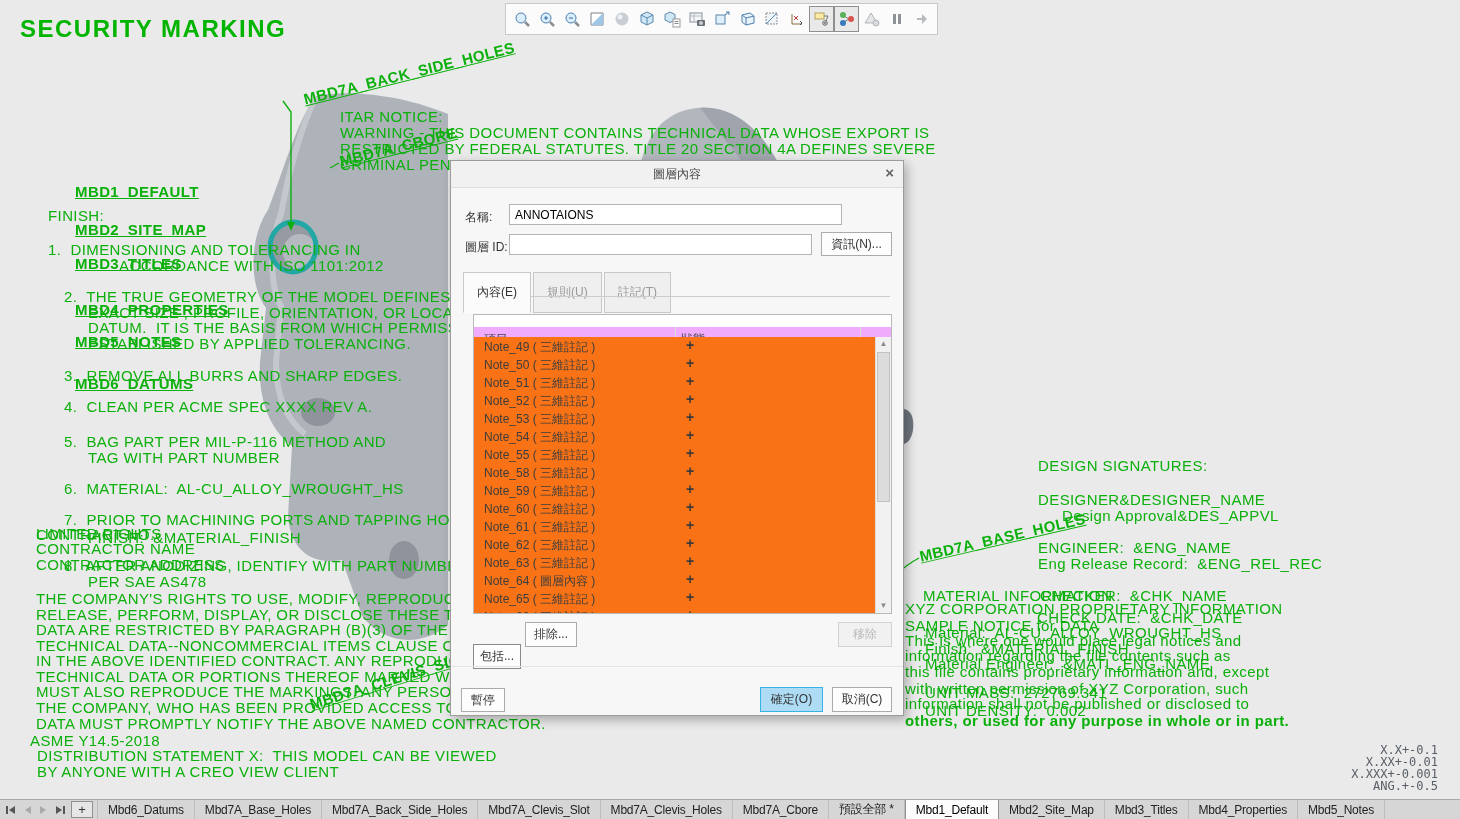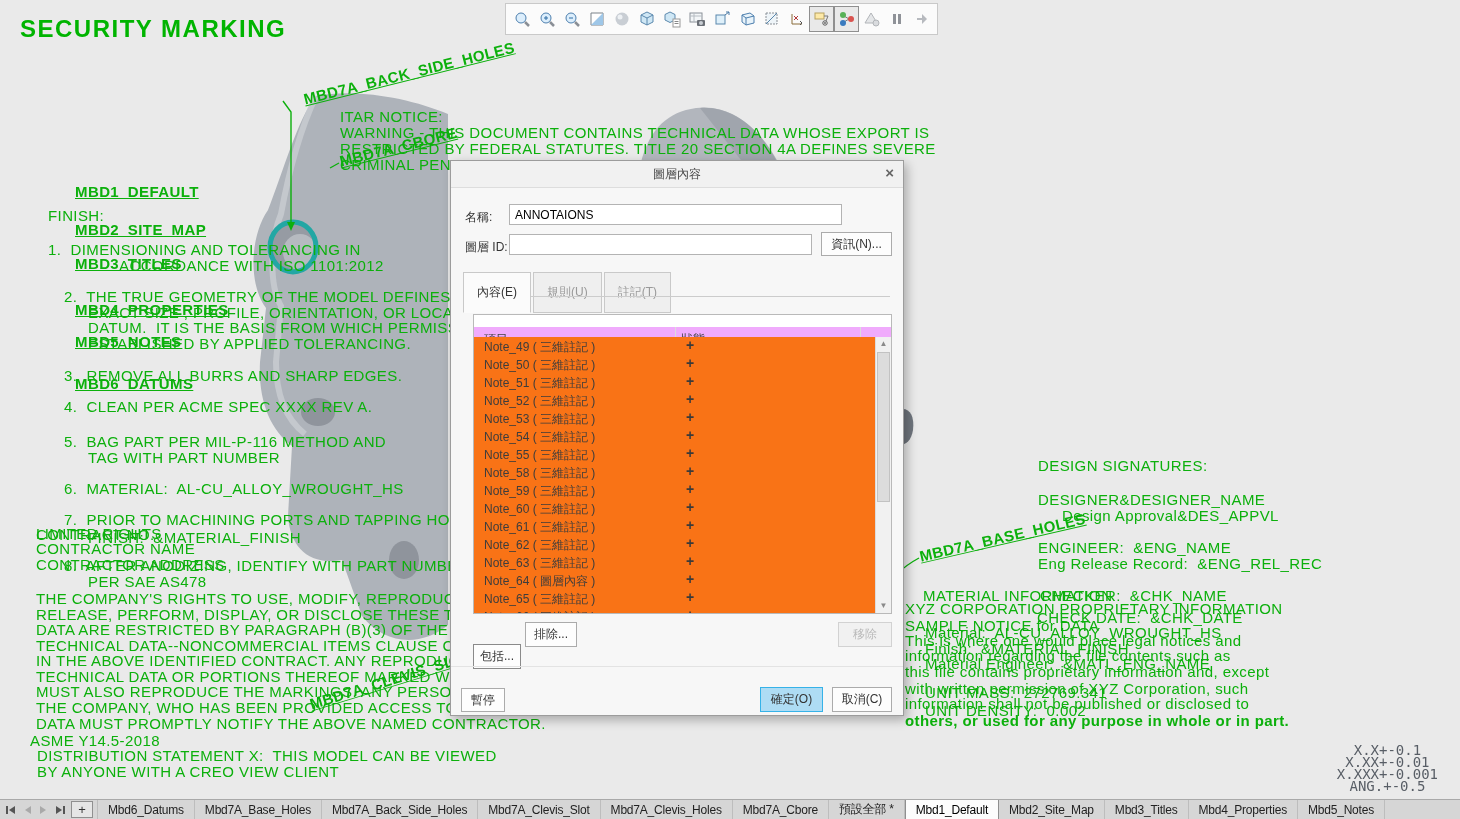--- a/index.html
+++ b/index.html
@@ -55,22 +55,22 @@
   .lrow{height:18px;background:#f97316;position:relative;}
   .litem{position:absolute;left:10px;top:2px;color:#3d3d3d;}
   .lstat{position:absolute;left:212px;top:0px;color:#3a3a3a;font-weight:bold;font-size:14px;}
   #lsb{position:absolute;right:0;top:22px;bottom:0;width:15px;background:#f1f1f1;border-left:1px solid #dcdcdc;}
   #lsb .sa{position:absolute;left:0;right:0;height:14px;color:#8a8a8a;font-size:8px;text-align:center;line-height:14px;}
   #lsb .up{top:0;} #lsb .dn{bottom:0;}
   #lsb .thumb{position:absolute;left:1px;right:1px;top:15px;height:150px;background:#dcdcdc;border:1px solid #c2c2c2;box-sizing:border-box;}
   #dsep{position:absolute;left:0;right:0;top:505px;border-top:1px solid #e3e3e3;}
 
   
-  #tolerances{position:absolute;right:22px;top:744px;z-index:3;text-align:center;
-       font-family:"DejaVu Sans Mono",monospace;font-size:14px;line-height:12px;color:#585e66;}
+  #tolerances{position:absolute;right:22px;top:744px;z-index:3;text-align:right;
+       font-family:"DejaVu Sans Mono",monospace;font-size:12px;line-height:12px;color:#585e66;}
 
   
   #tabbar{position:absolute;left:0;right:0;bottom:0;height:19px;background:#d6d6d6;
        border-top:1px solid #a9a9a9;display:flex;align-items:stretch;z-index:20;font-size:12px;}
   #tabnav{display:flex;align-items:center;gap:7px;padding:0 6px;}
   #addtab{width:22px;margin:1px 4px 1px 0;border:1px solid #909090;background:#e6e6e6;
        display:flex;align-items:center;justify-content:center;color:#333;font-size:13px;box-sizing:border-box;}
   #tabs{display:flex;align-items:stretch;}
   .mtab{padding:0 10px;display:flex;align-items:center;border-right:1px solid #bdbdbd;
        color:#222;white-space:nowrap;letter-spacing:-.2px;}

